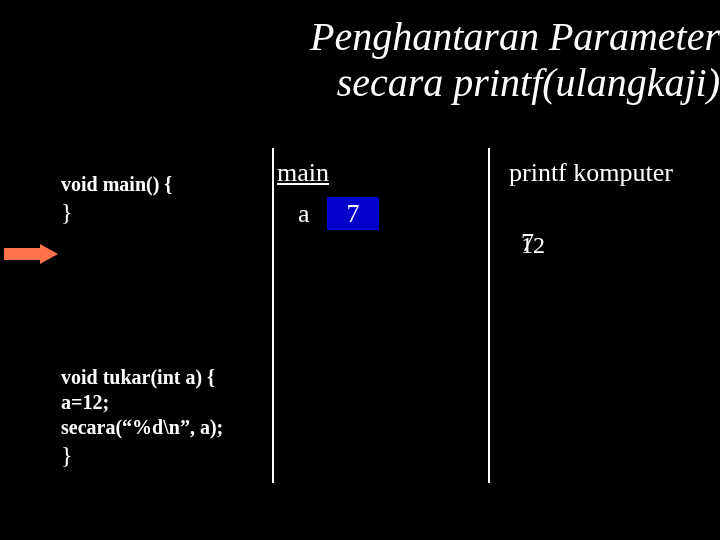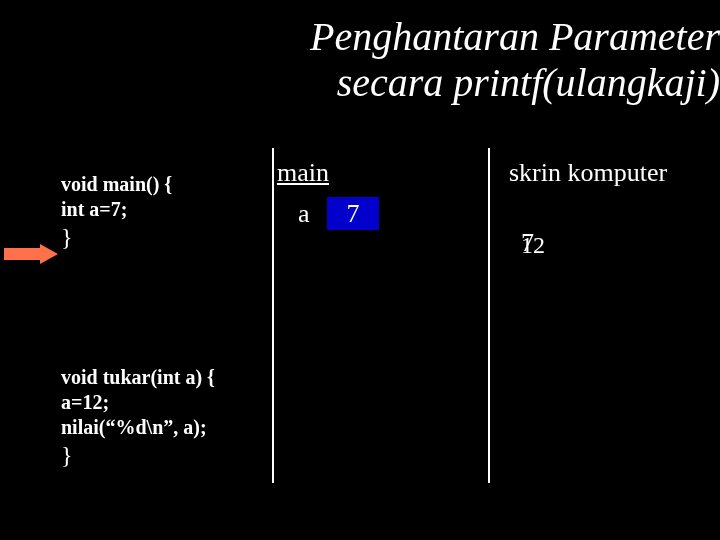--- a/index.html
+++ b/index.html
@@ -129,35 +129,34 @@
 <div class="content">
 
   <div class="arrow">
     <svg width="54" height="20" viewBox="0 0 54 20">
       <polygon points="0,4 36,4 36,0 54,10 36,20 36,16 0,16" fill="#ff714a"></polygon>
     </svg>
   </div>
 
   <div class="code-main">
     <div>void main() {</div>
-    <div>int a=7;</div>
     <div class="brace">}</div>
   </div>
 
   <div class="code-tukar">
     <div>void tukar(int a) {</div>
     <div>a=12;</div>
-    <div>nilai(“%d\n”, a);</div>
+    <div>secara(“%d\n”, a);</div>
     <div class="brace">}</div>
   </div>
 
   <div class="col-divider1"></div>
   <div class="col-divider2"></div>
 
   <div class="col2-head">main</div>
   <div class="col2-var">a</div>
   <div class="valbox">7</div>
 
-  <div class="col3-head">skrin komputer</div>
+  <div class="col3-head">printf komputer</div>
   <div class="col3-line1">12</div>
   <div class="col3-line2">7</div>
 
 </div>
 
 </body></html>

